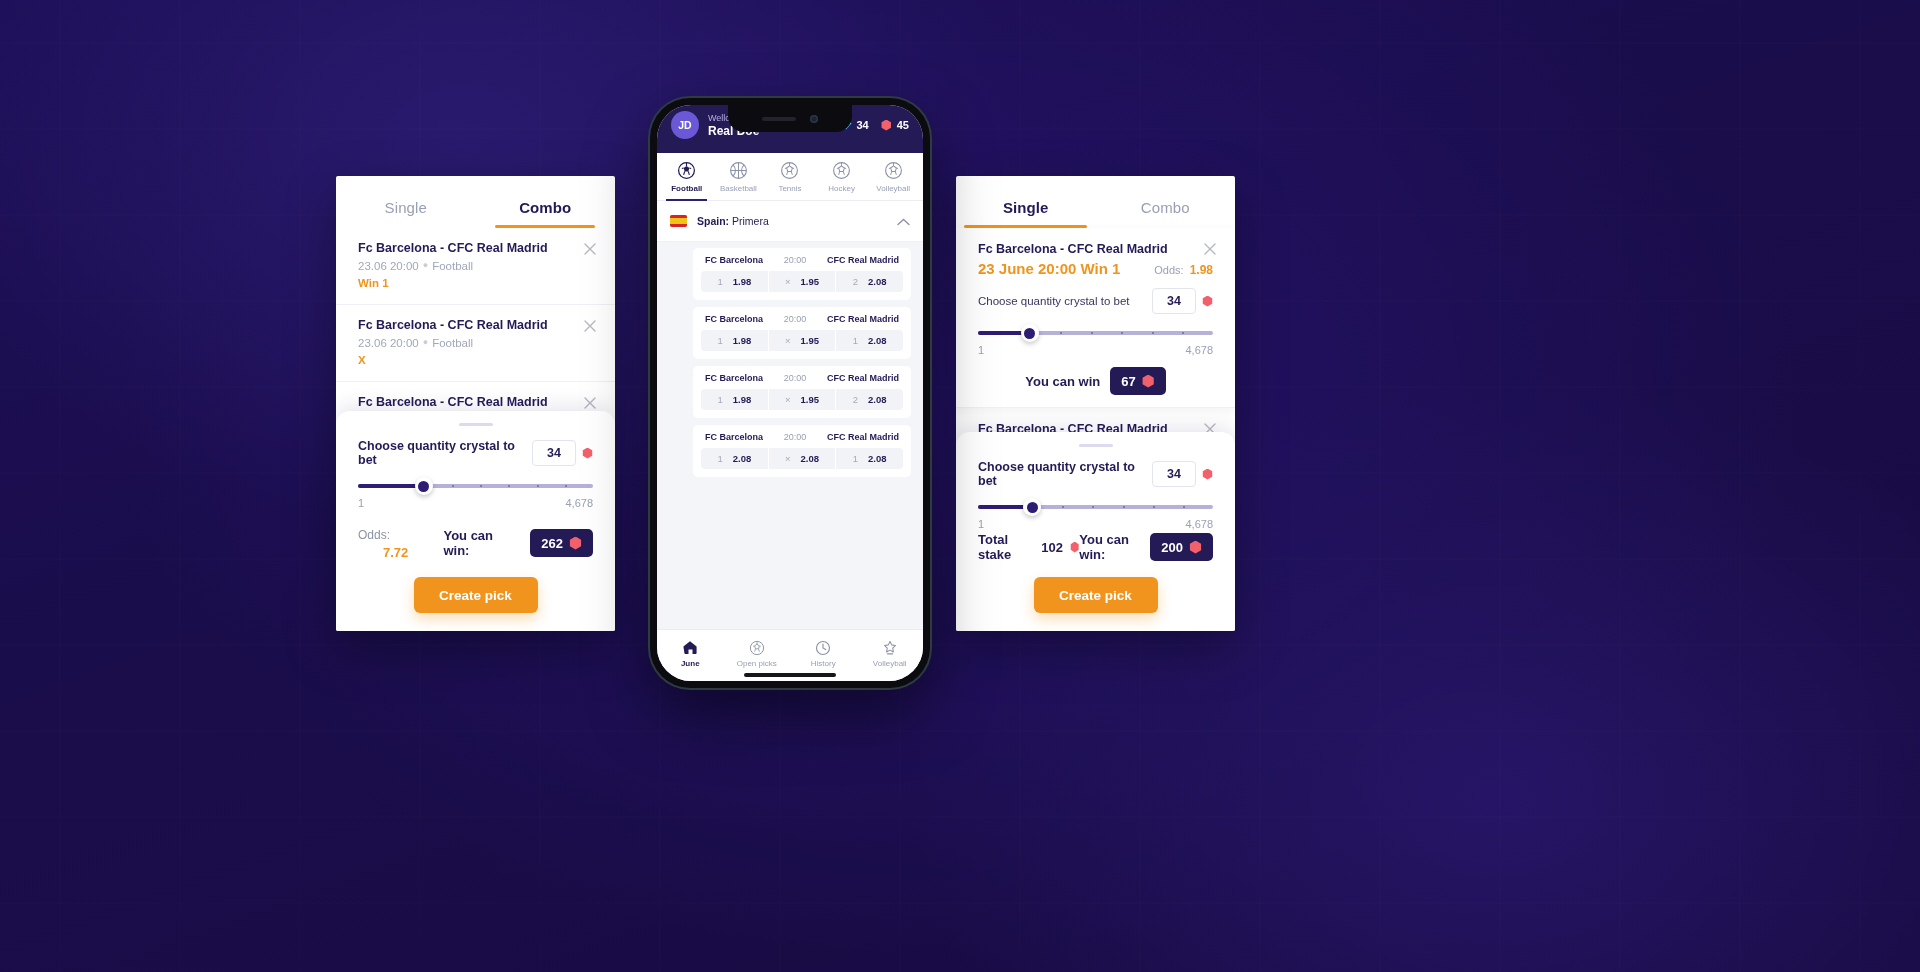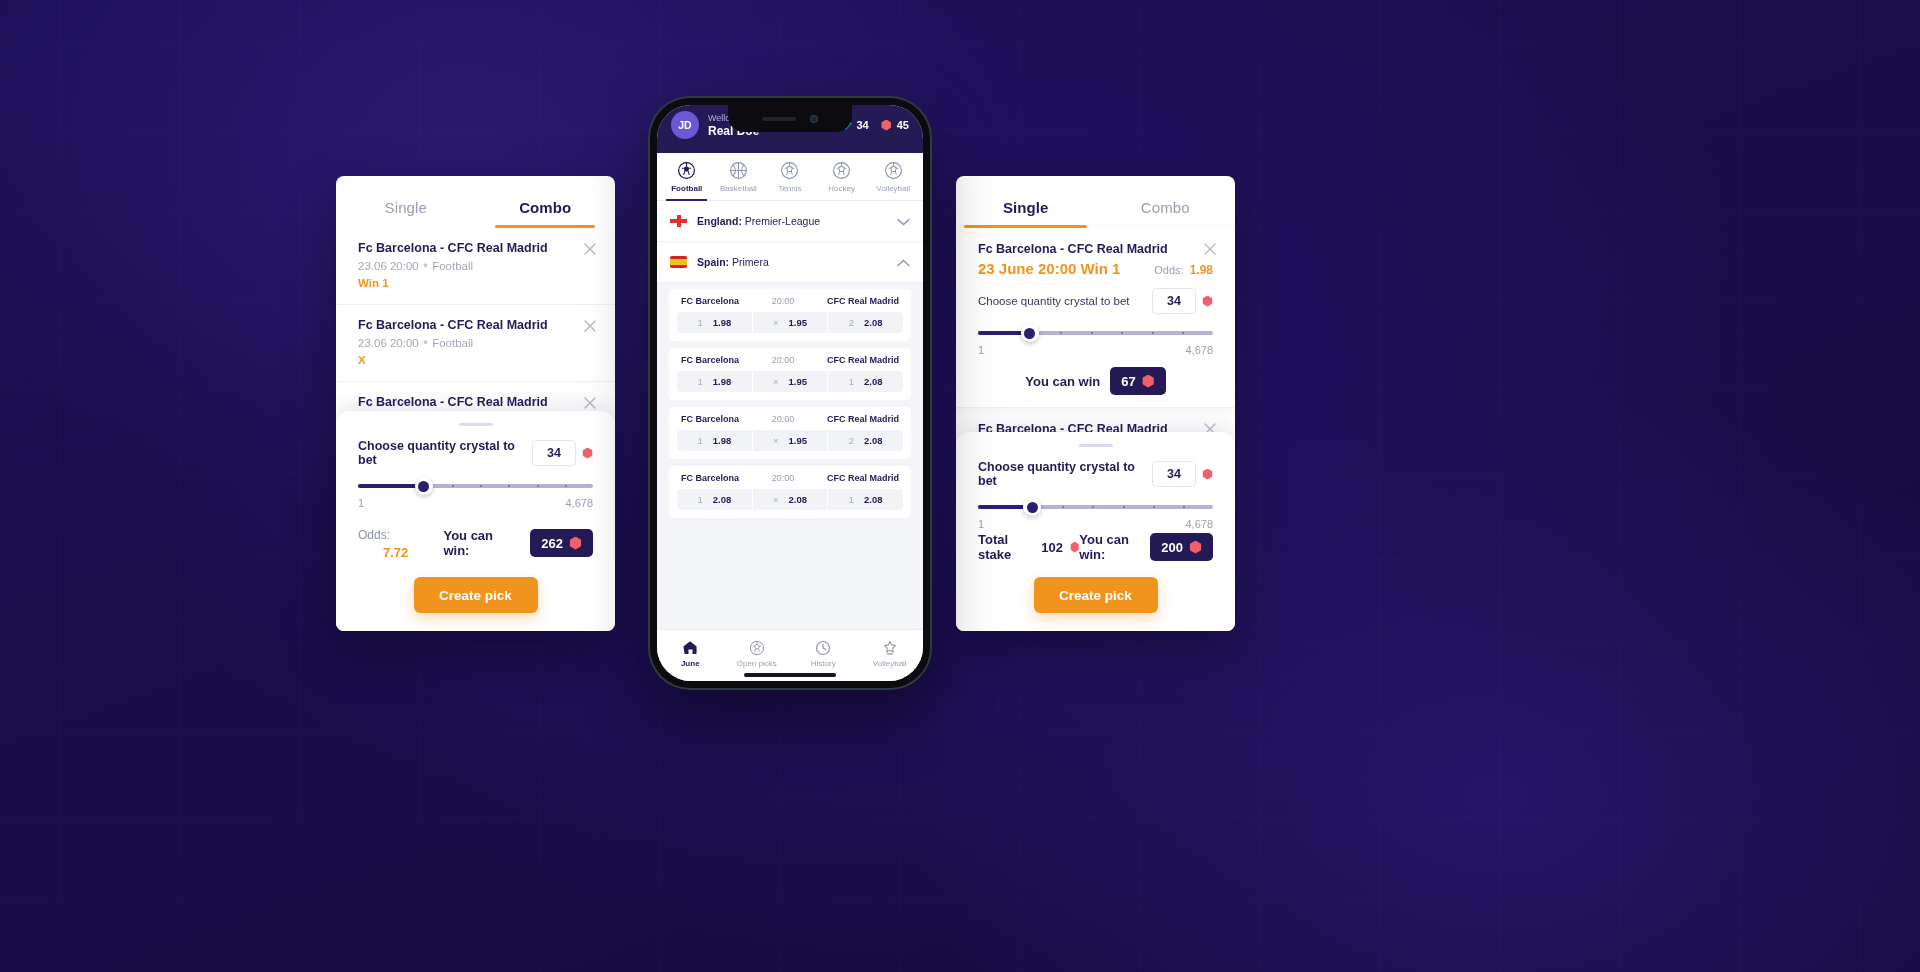--- a/index.html
+++ b/index.html
@@ -21,21 +21,21 @@
     content:""; position:absolute; inset:0;
     background:
       linear-gradient(transparent 49%, rgba(255,255,255,.014) 50%, transparent 51%) 0 0/100% 86px,
       linear-gradient(90deg, transparent 49%, rgba(255,255,255,.012) 50%, transparent 51%) 0 0/120px 100%;
   }
 
   
   .panel {
     position: absolute;
     background: #ffffff;
-    border-radius: 8px;
+    border-radius: 2px;
     box-shadow: 0 18px 50px rgba(0,0,0,.34);
     overflow: hidden;
   }
   .tabs { display:flex; height: 52px; }
   .tab {
     flex:1; display:flex; align-items:center; justify-content:center;
     font-size: 15px; color:#9aa0b4; letter-spacing:.1px;
     position: relative;
   }
   .tab.active { color:#231957; font-weight:700; }
@@ -185,21 +185,21 @@
   .league .nm b { font-weight:700; }
   .league .chev { margin-left:auto; opacity:.6; }
   .flag { width:17px; height:12px; border-radius:2px; overflow:hidden; flex:none; position:relative; }
   .flag-eng { background:#fff; }
   .flag-eng::before { content:""; position:absolute; left:0; right:0; top:4px; height:4px; background:#e03131; }
   .flag-eng::after { content:""; position:absolute; top:0; bottom:0; left:6.5px; width:4px; background:#e03131; }
   .flag-esp { background:#f0c419; }
   .flag-esp::before { content:""; position:absolute; left:0; right:0; top:0; height:3px; background:#d8232a; }
   .flag-esp::after { content:""; position:absolute; left:0; right:0; bottom:0; height:3px; background:#d8232a; }
 
-  .matchlist { padding:6px 12px; background:#f4f5f8; }
+  .matchlist { padding:6px 12px; background:#f4f5f8;margin-left:24px; }
   .match { background:#fff; border-radius:5px; padding:7px 8px 8px 8px; margin-bottom:7px; }
   .mhead { display:flex; align-items:center; justify-content:space-between; font-size:9px; color:#241a56; font-weight:700; padding:0 4px 6px 4px; }
   .mhead .time { color:#9aa0b4; font-weight:400; }
   .mods { display:flex; gap:1px; }
   .od { flex:1; background:#f2f3f7; display:flex; align-items:center; justify-content:center; gap:10px; height:21px; font-size:9.5px; }
   .od:first-child { border-radius:4px 0 0 4px; }
   .od:last-child { border-radius:0 4px 4px 0; }
   .od .k { color:#a5aab9; }
   .od .v { color:#241a56; font-weight:700; }
 
@@ -500,27 +500,20 @@
             <svg width="19" height="19" viewBox="0 0 20 20">
               <circle cx="10" cy="10" r="8.3" fill="none" stroke="#8d93a6" stroke-width="1.2"></circle>
               <path d="M10 5.2 L13 7.4 L11.9 11 H8.1 L7 7.4z" fill="none" stroke="#8d93a6" stroke-width="1.1"></path>
               <path d="M10 1.7v3.5M5.1 7.9 7 7.4M14.9 7.9 13 7.4M8.1 11 7 14.6M11.9 11 13 14.6" stroke="#8d93a6" stroke-width="1" fill="none"></path>
             </svg>
           </span>
         <div class="lbl">Volleyball</div>
       </div>
     </div>
 
-    <div class="league">
-      <span class="flag flag-eng"></span>
-      <span class="nm"><b>England:</b><span> Premier-League</span></span>
-      <span class="chev"><svg width="13" height="8" viewBox="0 0 13 8">
-            <path d="M1 1.5 L6.5 6.5 L12 1.5" stroke="#4b4870" stroke-width="1.4" fill="none" stroke-linecap="round"></path>
-          </svg></span>
-    </div>
 
     <div class="league">
       <span class="flag flag-esp"></span>
       <span class="nm"><b>Spain:</b><span> Primera</span></span>
       <span class="chev"><svg width="13" height="8" viewBox="0 0 13 8">
             <path d="M1 6.5 L6.5 1.5 L12 6.5" stroke="#4b4870" stroke-width="1.4" fill="none" stroke-linecap="round"></path>
           </svg></span>
     </div>
 
     <div class="matchlist" id="match-list">

